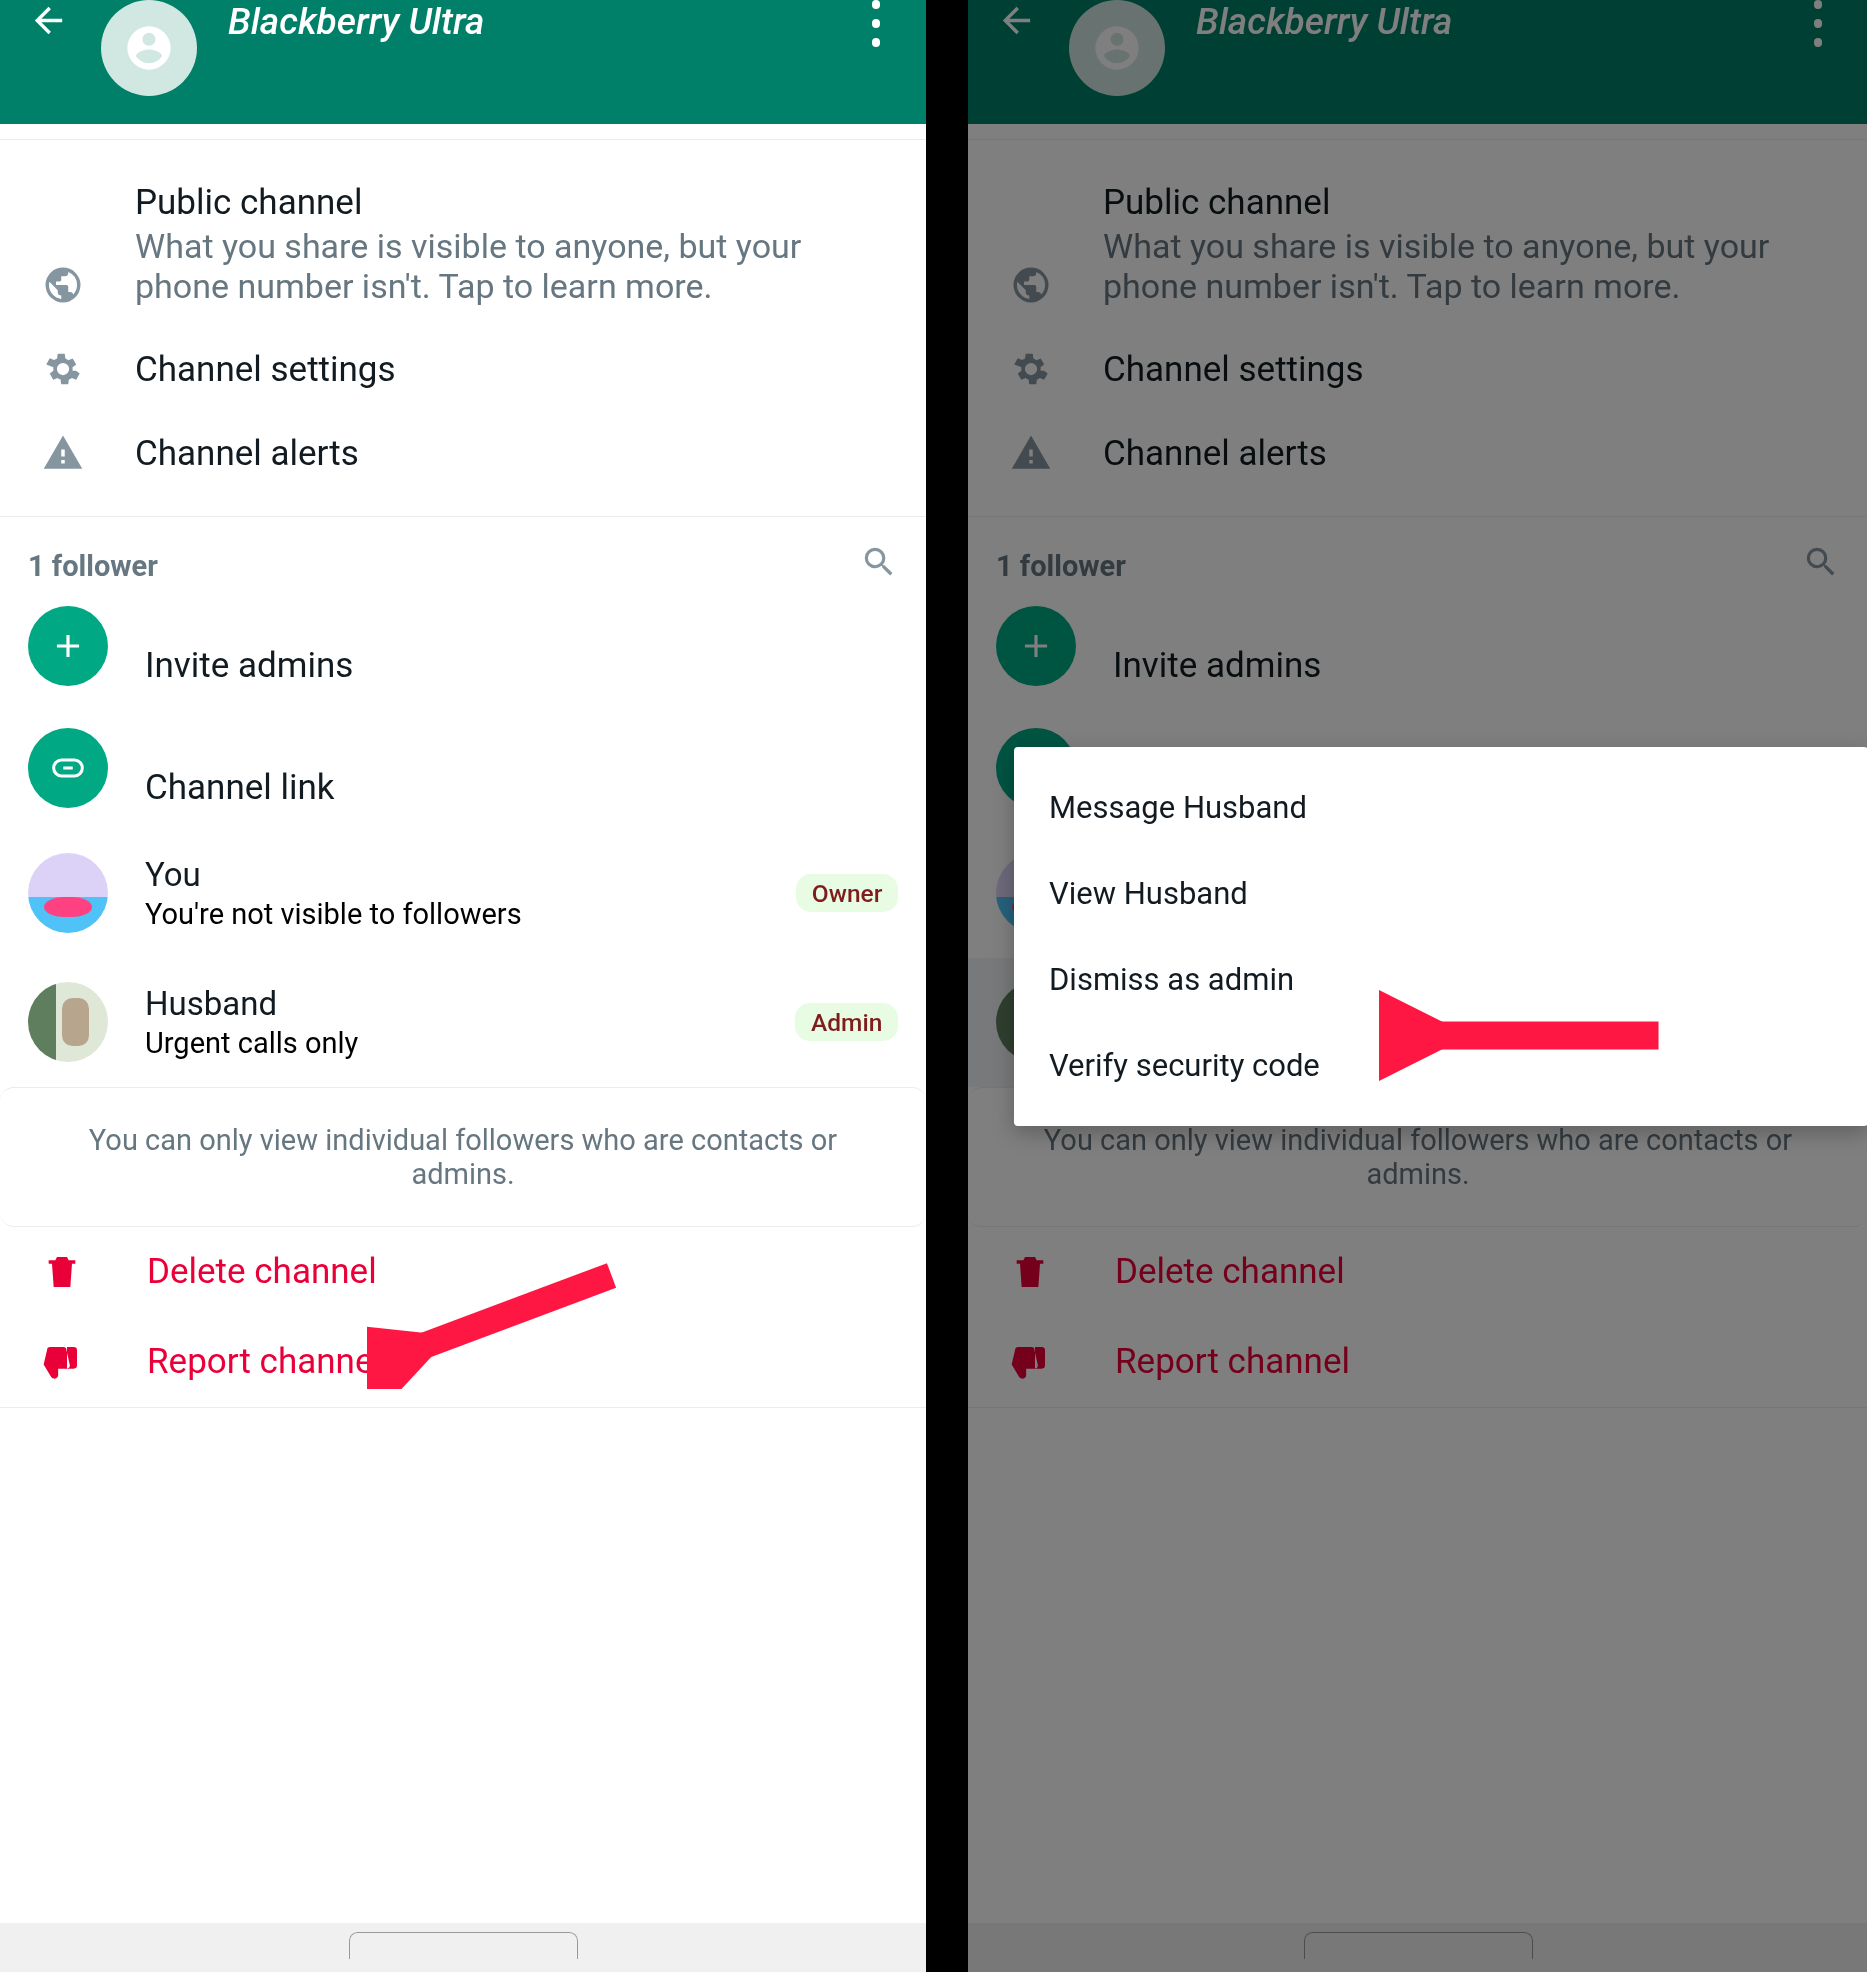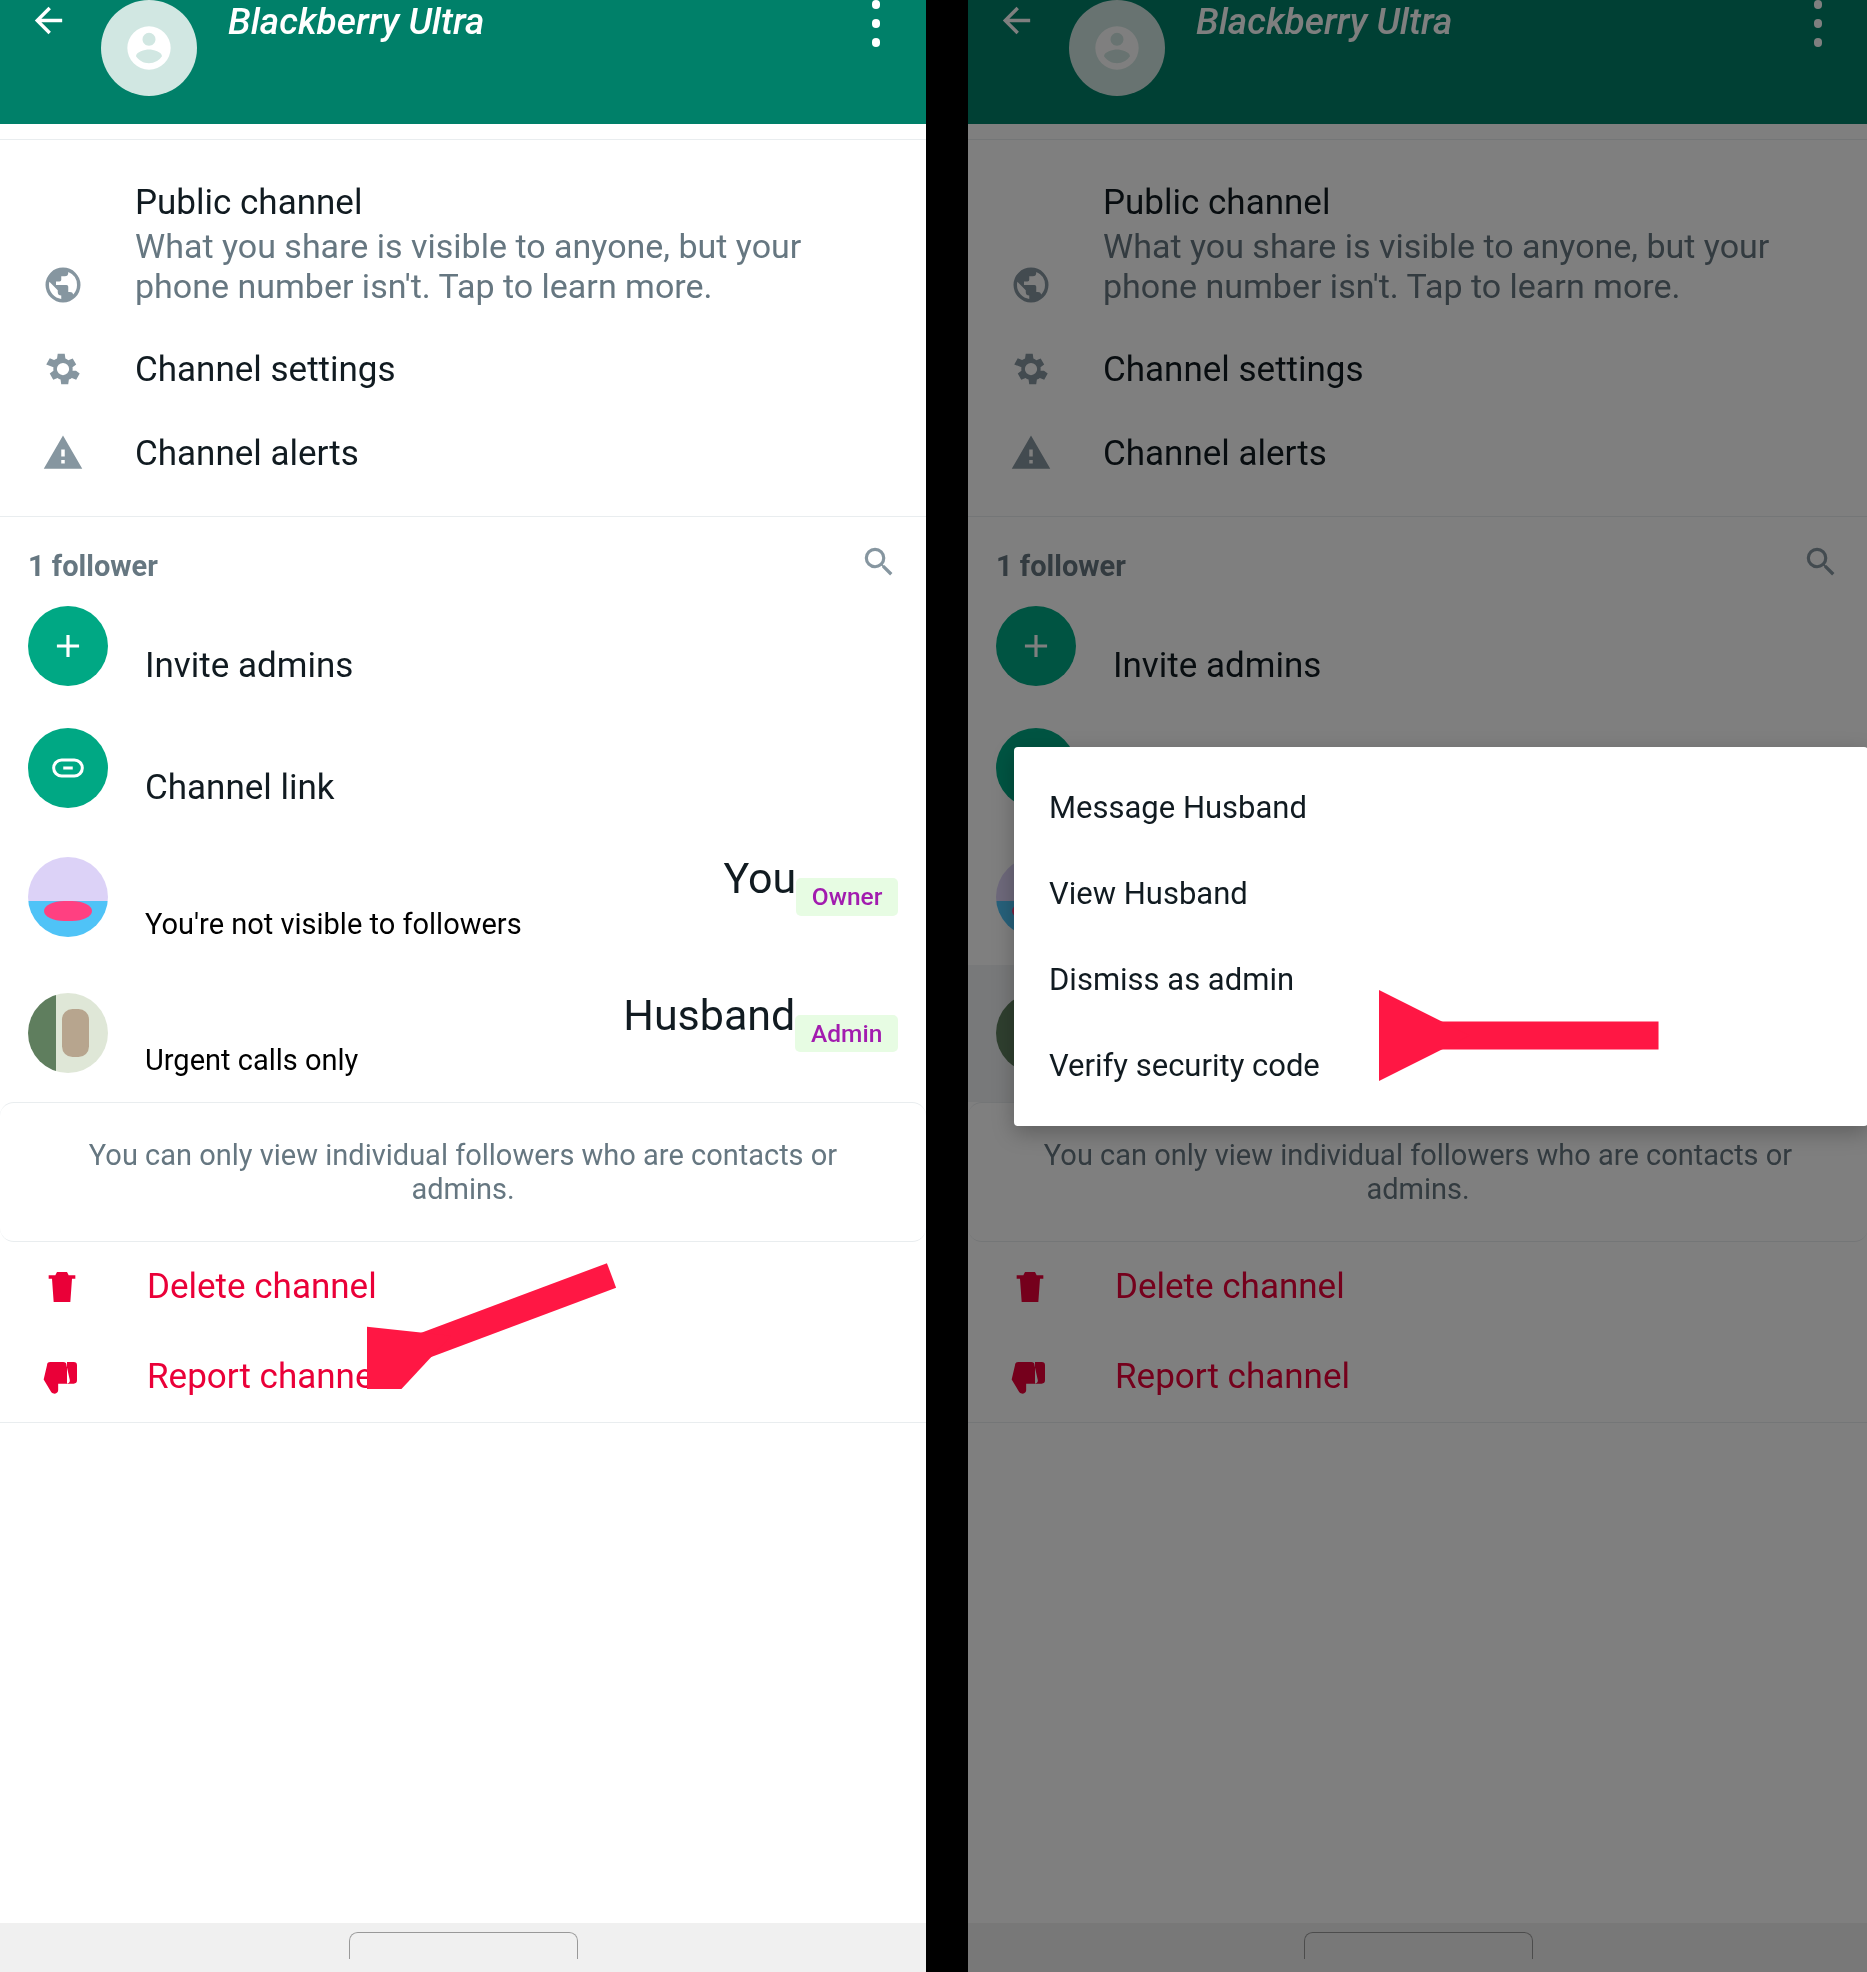--- a/index.html
+++ b/index.html
@@ -87,25 +87,25 @@
     flex: 0 0 auto;
   }
   .circle-btn svg { width: 38px; height: 38px; fill: #fff; }
 
   .member-row { display: flex; align-items: center; padding: 24.5px 28px; cursor: pointer; }
   .member-row .avatar {
     width: 80px; height: 80px; border-radius: 50%;
     background: #cfd8dc; flex: 0 0 auto; overflow: hidden;
   }
   .member-row .txt { margin-left: 37px; flex: 1 1 auto; }
-  .member-row .name { font-size: 43px; color: #111b21; text-align: right; }
+  .member-row .name { font-size: 33px; color: #111b21; }
   .member-row .status { font-size: 29px; color: #000000; margin-top: 3.5px; }
   .badge {
-    font-size: 24.5px; color: #a21caf; background: #e7fce3;
-    padding: 4.4px 15.7px; border-radius: 5px; font-weight: 500;
+    font-size: 24.5px; color: #7f1d1d; background: #e7fce3;
+    padding: 4.4px 15.7px; border-radius: 15px; font-weight: 500;
   }
 
   .note {
     font-size: 29px; color: #667781; text-align: center;
     padding: 35px 44px;
     border-bottom: 0.9px solid #e9edef;
     border-top: 0.9px solid #e9edef;
     border-radius: 14px;
   }
 

